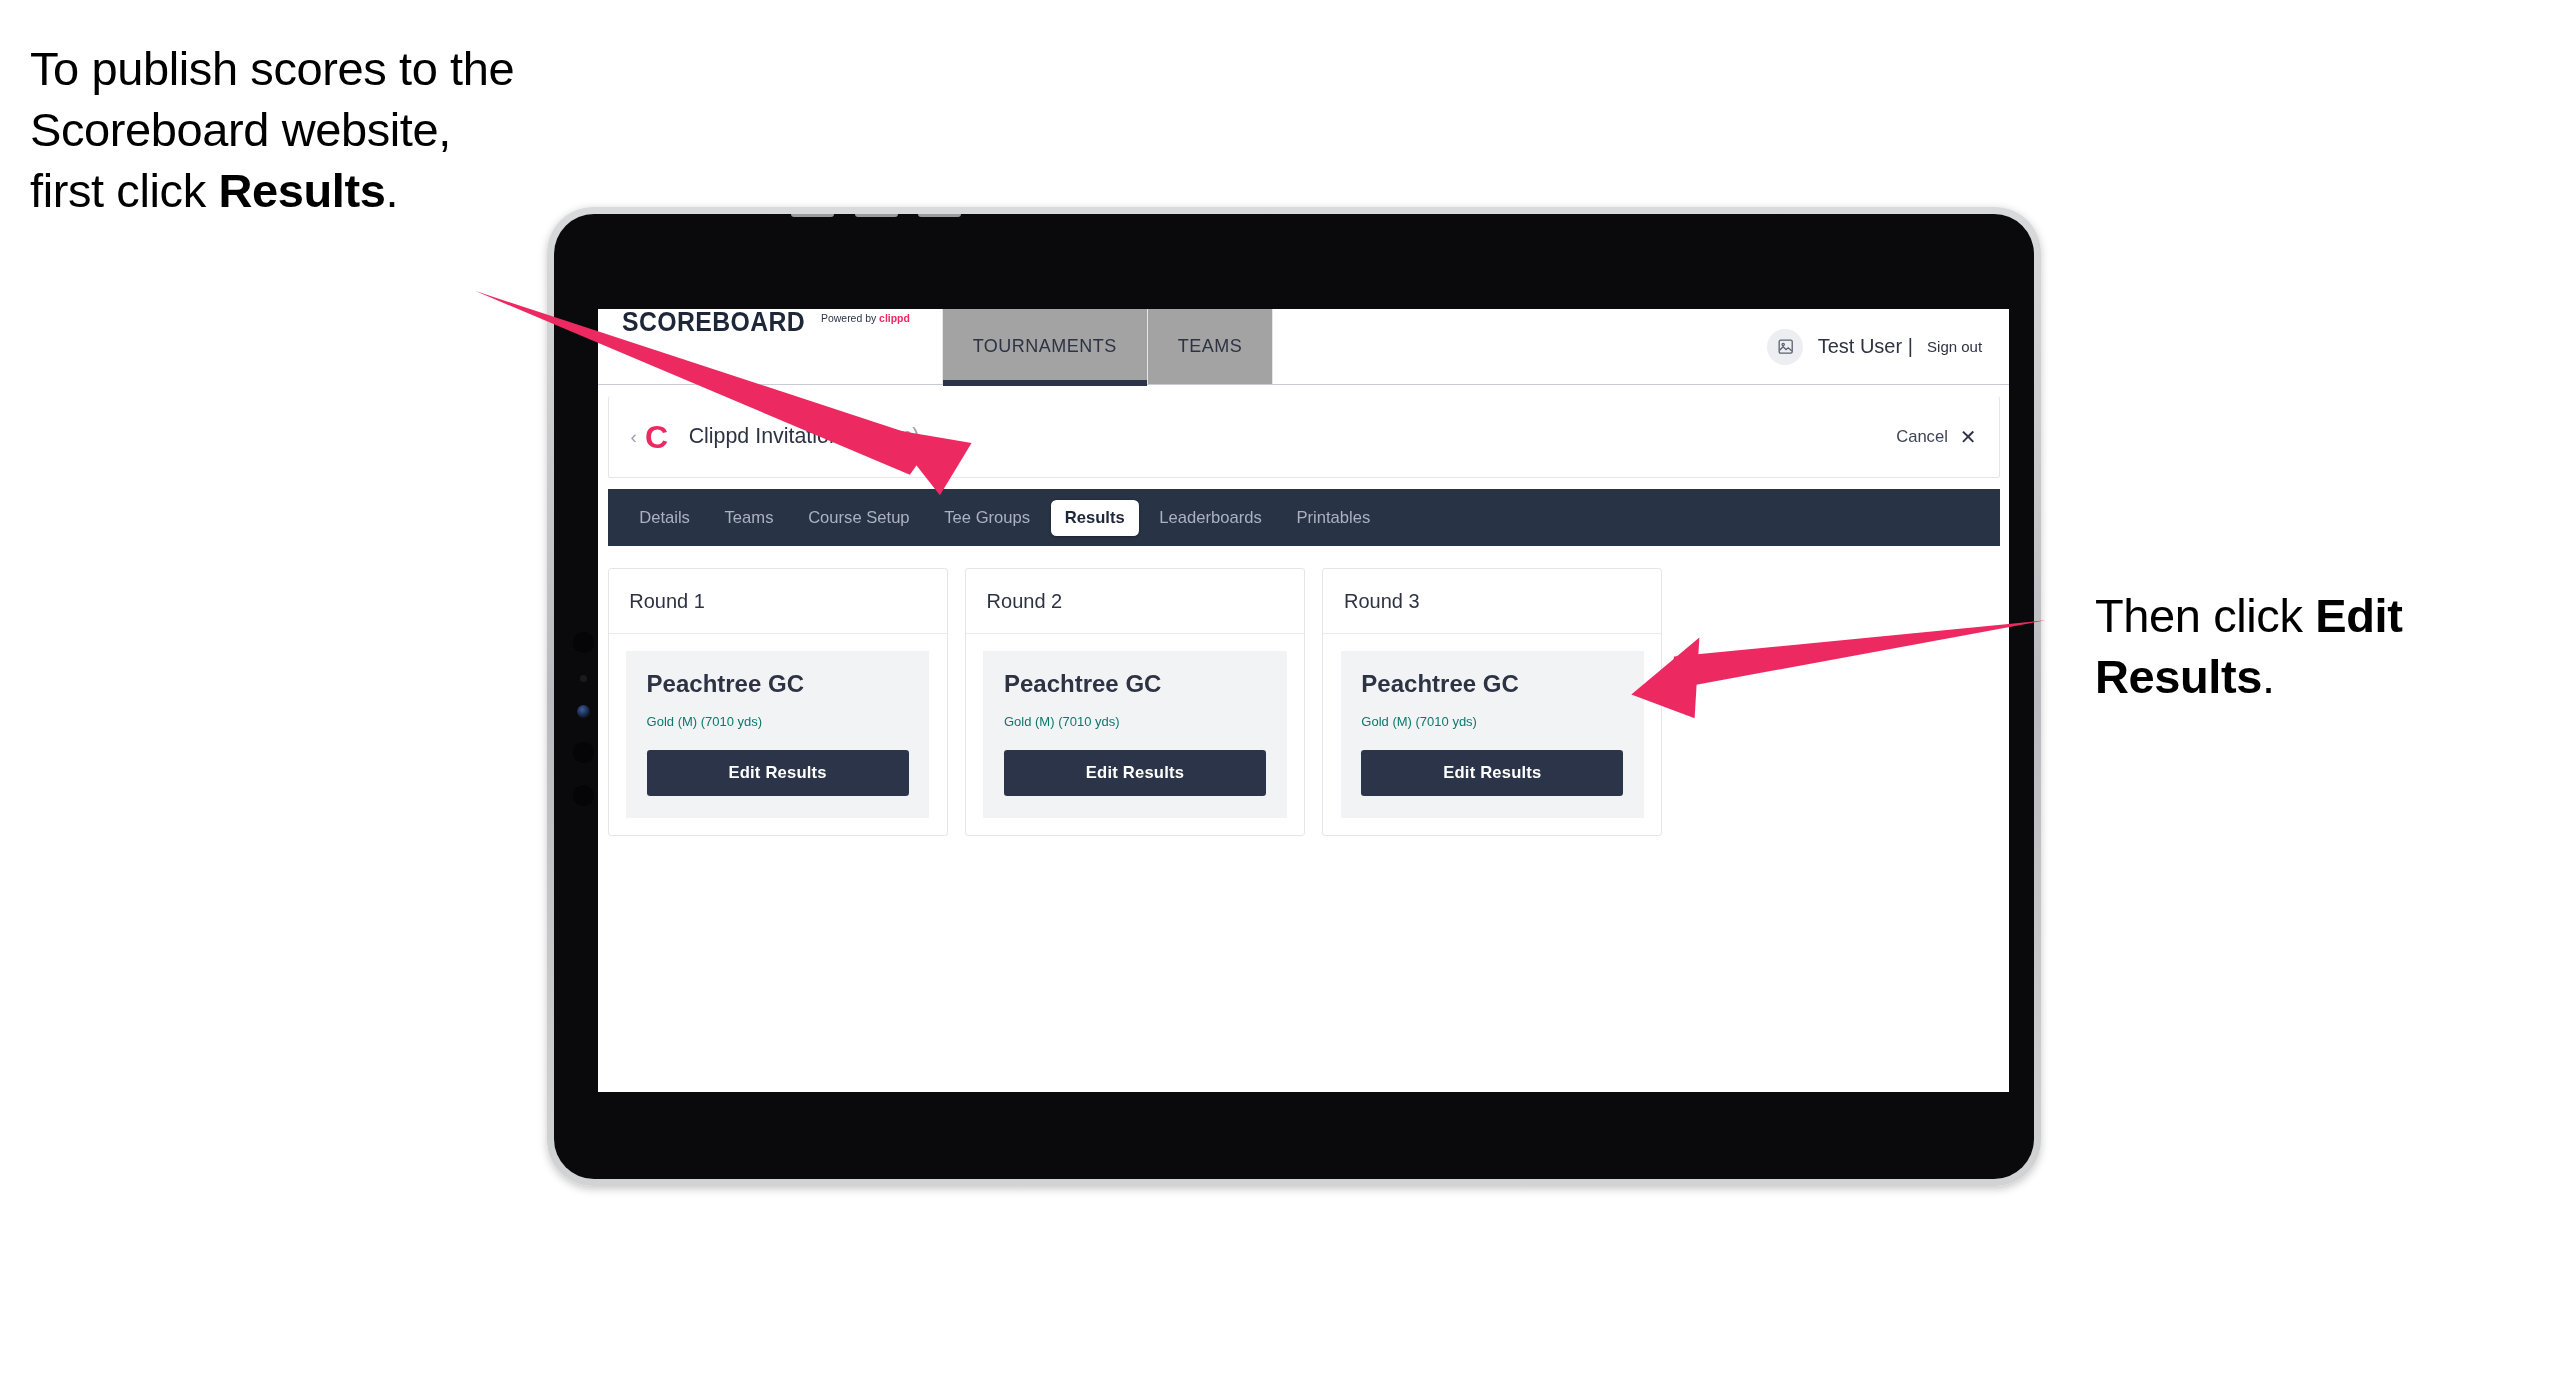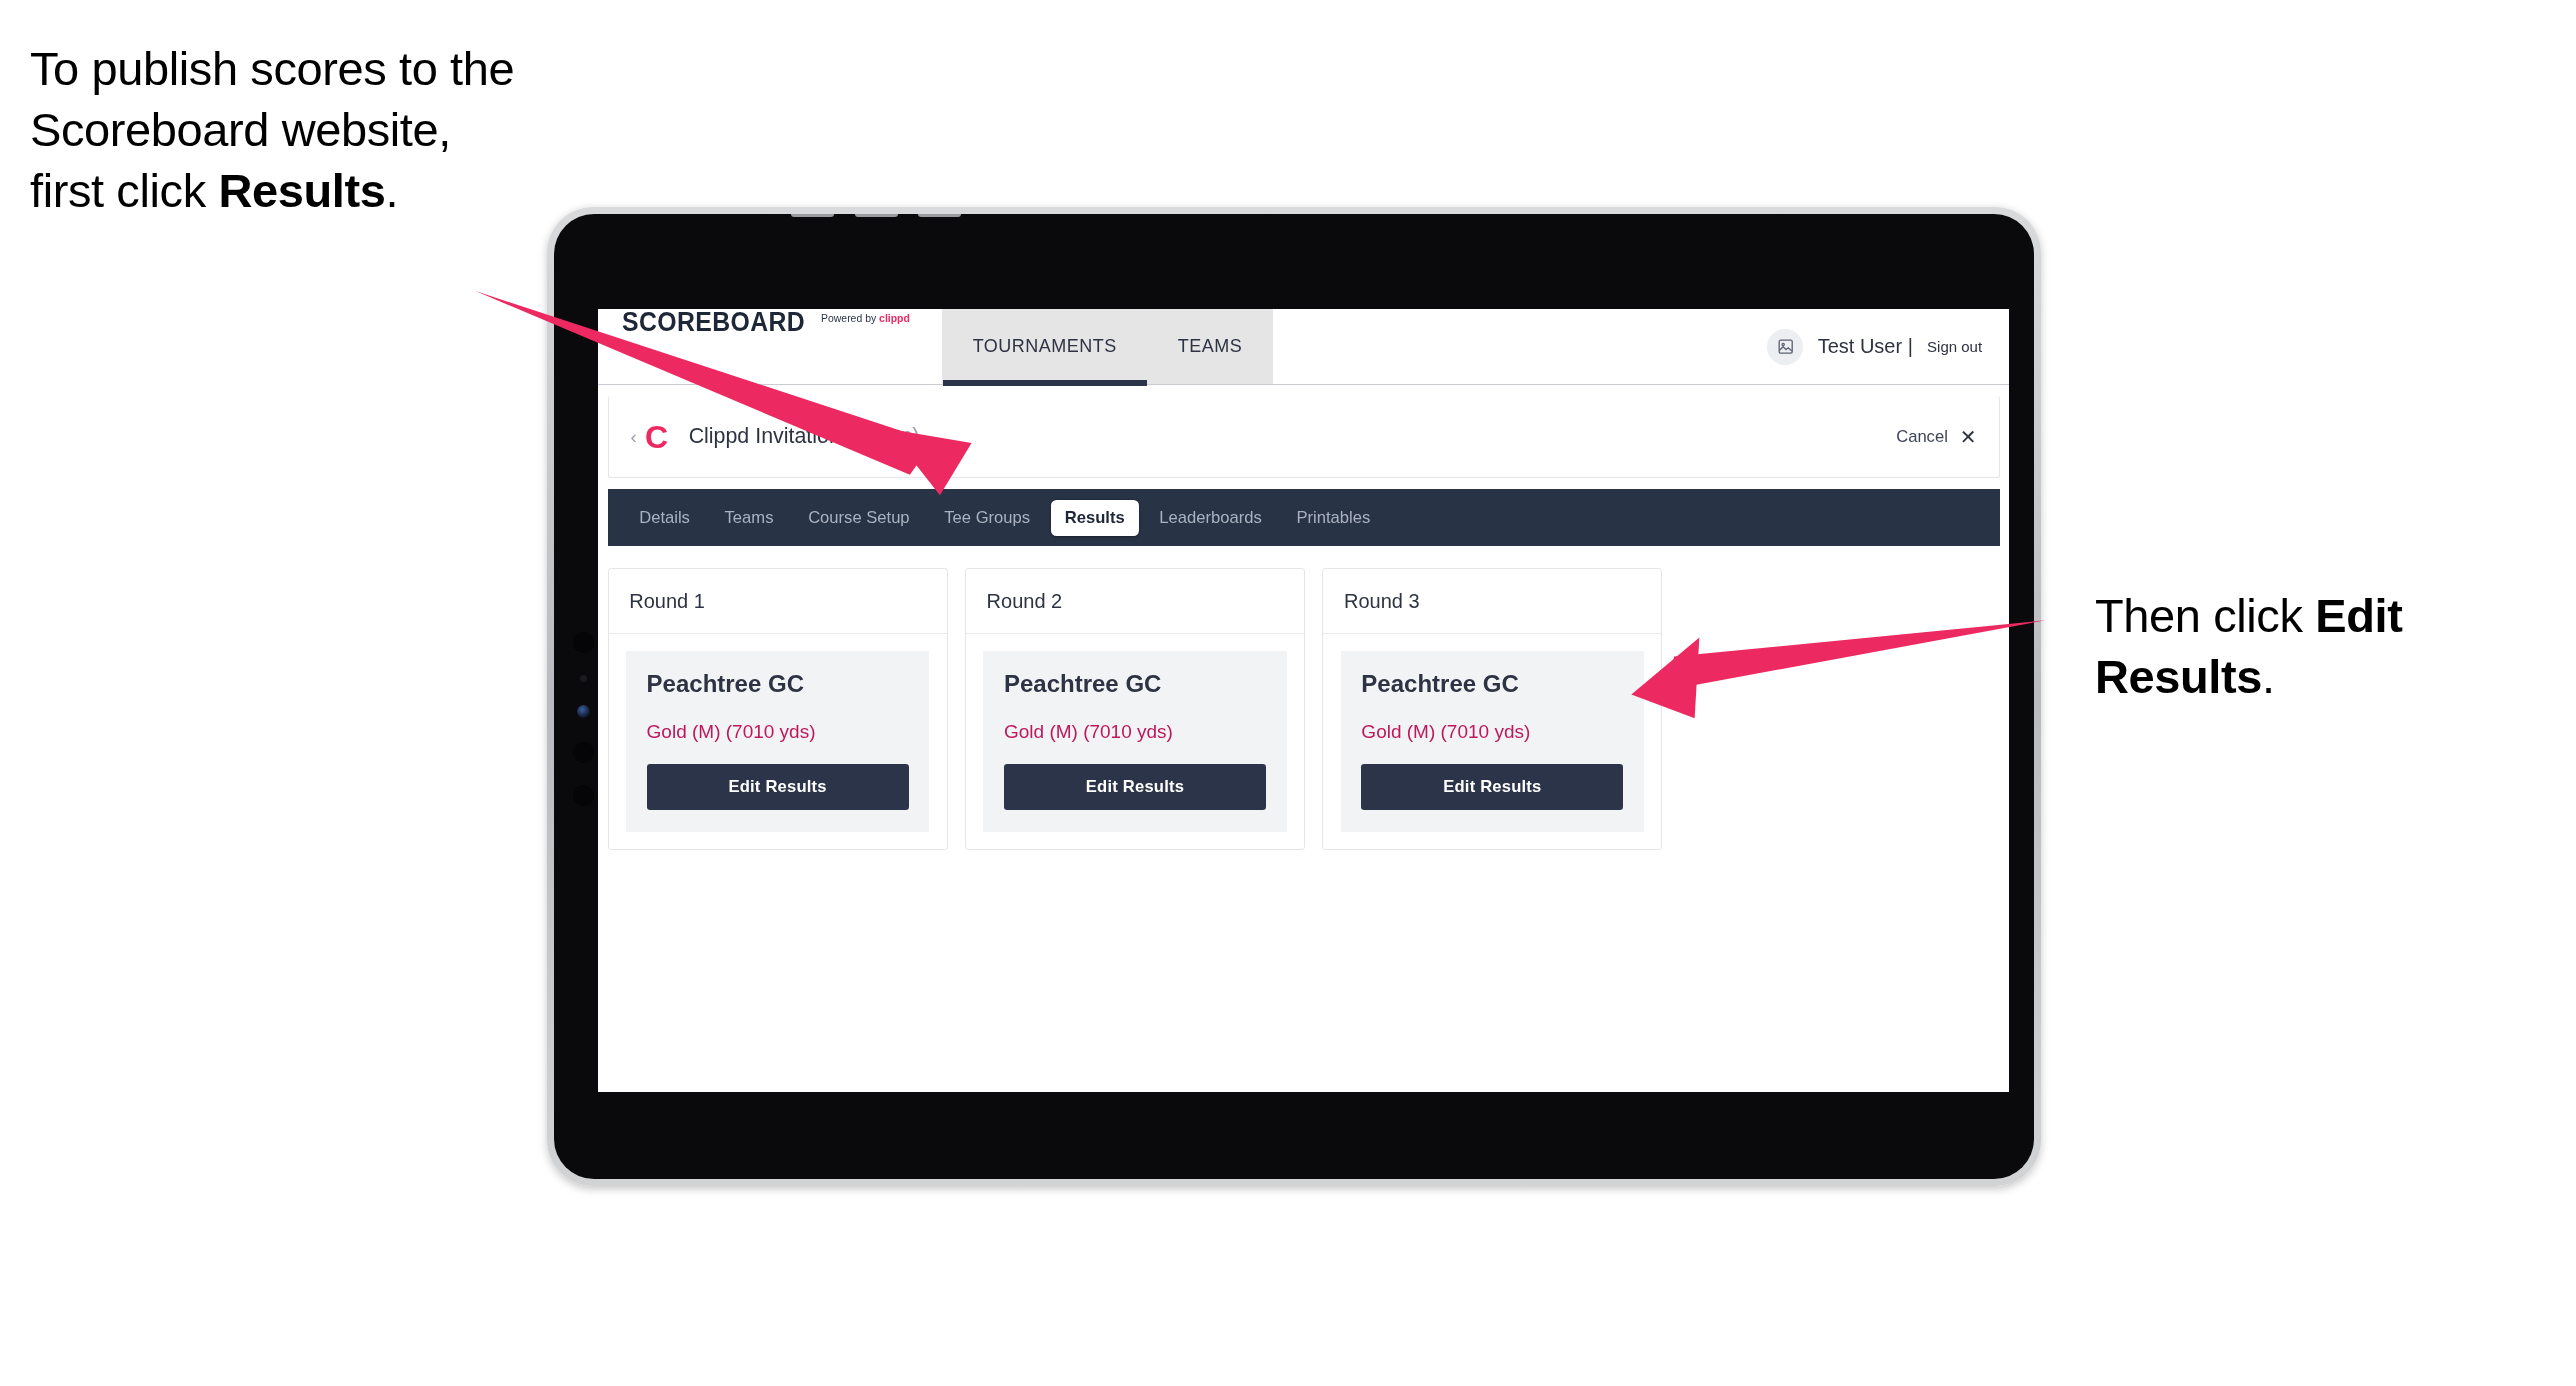--- a/index.html
+++ b/index.html
@@ -147,21 +147,21 @@
 
   .top-tab {
     display: flex;
     align-items: center;
     padding: 0 30px;
     font-size: 18px;
     letter-spacing: 0.5px;
     color: #2d3343;
     border-left: 0.8px solid #e4e6ea;
     position: relative;
-    background: #e5e5e5;
+    background: #a3a3a3;
   }
   .top-tab.active::after {
     content: "";
     position: absolute;
     left: 0; right: 0; bottom: -1.6px;
     height: 5.5px;
     background: #2b3448;
   }
   #top-tab-spacer {
     flex: 1;
@@ -275,23 +275,23 @@
   .course-panel {
     background: #f2f3f5;
     padding: 19px 20.6px 22px 20.6px;
   }
   .course-name {
     font-size: 24px;
     font-weight: 700;
     color: #2d3343;
   }
   .course-tee {
-    margin-top: 23px;
-    font-size: 19px;
-    color: #be185d;
+    margin-top: 16px;
+    font-size: 13px;
+    color: #0f766e;
   }
   .edit-results-btn {
     margin-top: 20.6px;
     width: 100%;
     height: 46px;
     background: #2b3448;
     color: #ffffff;
     border: none;
     border-radius: 3.2px;
     font-family: "Liberation Sans", sans-serif;

